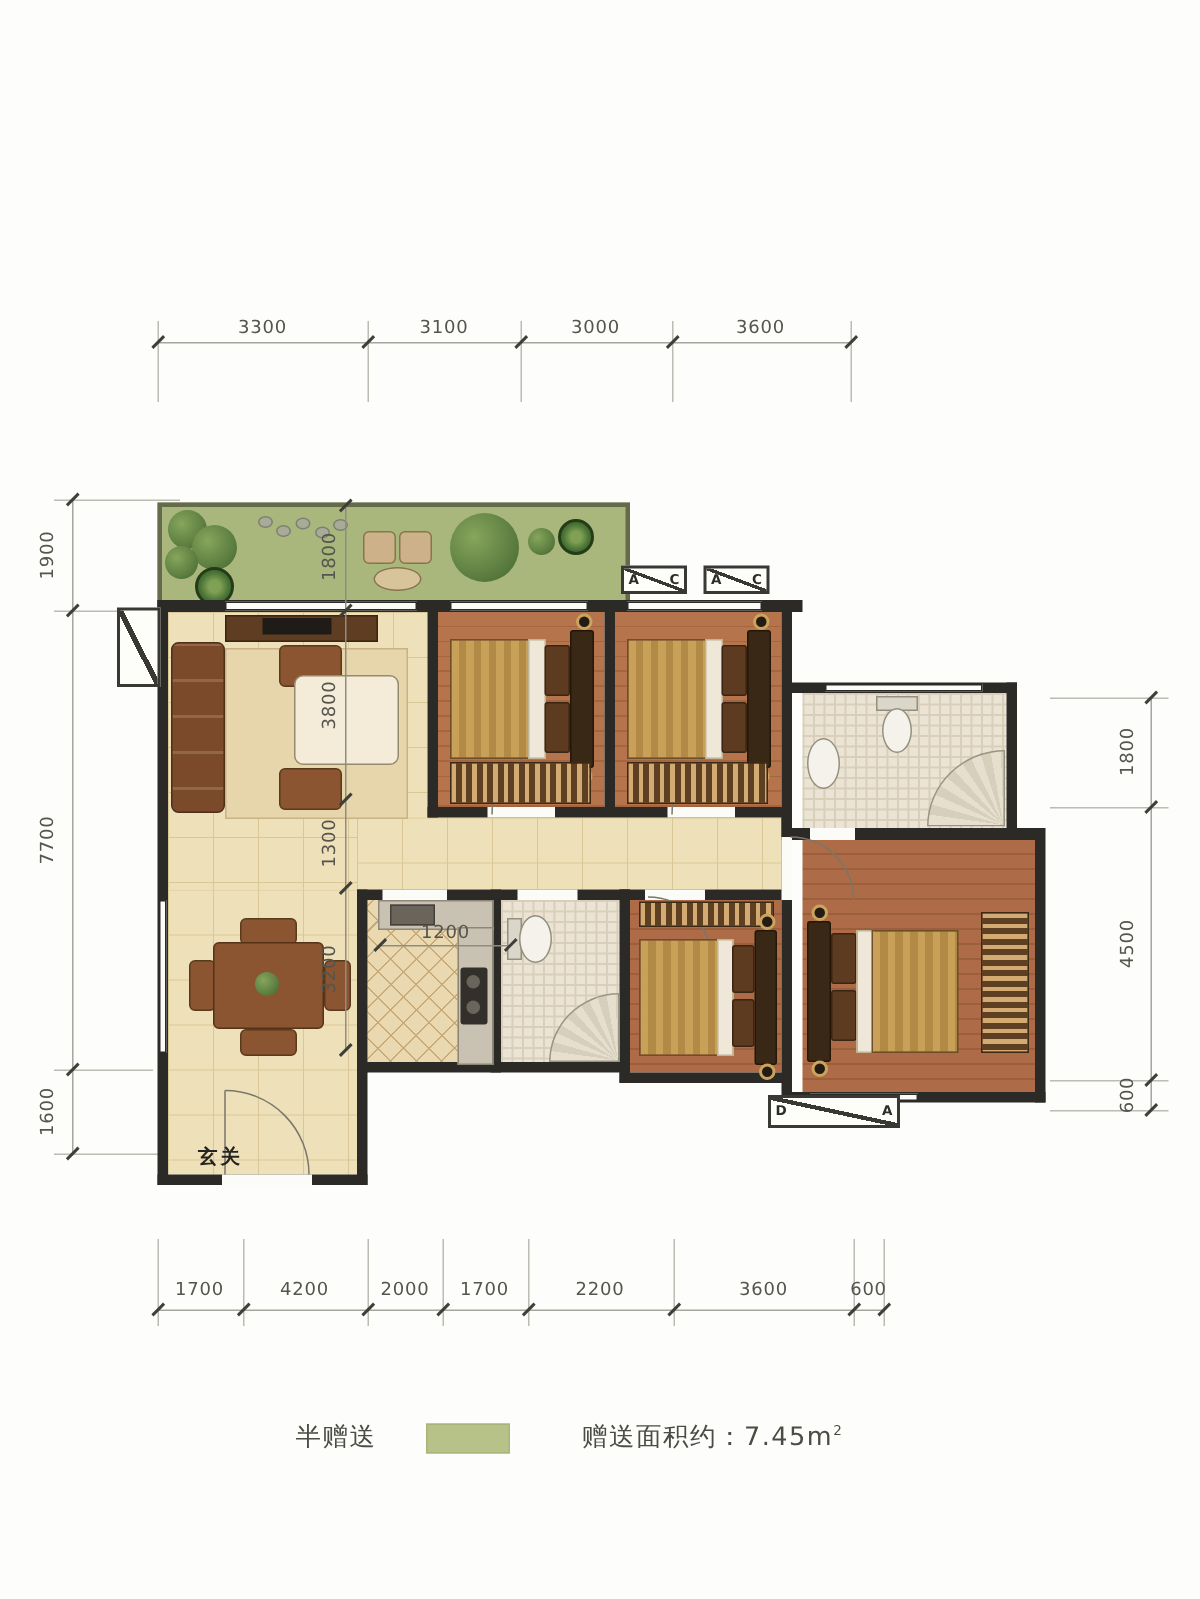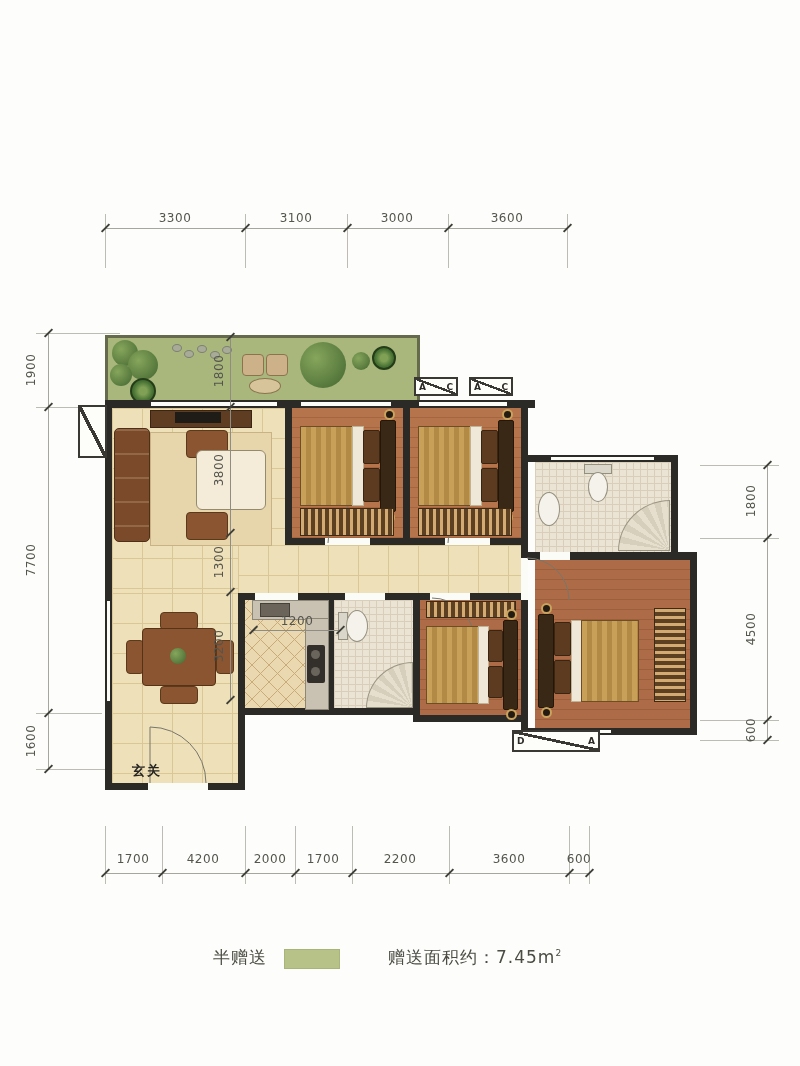--- a/index.html
+++ b/index.html
@@ -321,18 +321,18 @@
     <span class="dtv" style="left:219px;top:470px">3800</span>
     <span class="dtv" style="left:219px;top:562px">1300</span>
     <span class="dtv" style="left:219px;top:646px">3200</span>
     <div class="dl h" style="left:253px;top:630px;width:87px;background:#8d8d84"></div>
     <div class="tk" style="left:248px;top:629px"></div>
     <div class="tk" style="left:335px;top:629px"></div>
     <span class="dt" style="left:297px;top:614px">1200</span>
   </div>
 
   <div>
-    <span class="legend-text" style="left:213px;top:946px">半赠送</span>
+    <span class="legend-text" style="left:197px;top:946px">半赠送</span>
     <div class="legend-swatch" style="left:284px;top:949px;width:54px;height:18px"></div>
     <span class="legend-text" style="left:388px;top:946px"><span>赠送面积约：</span><span>7.45</span><span>m</span><sup>2</sup></span>
   </div>
 
 </div>
 
 </body></html>

